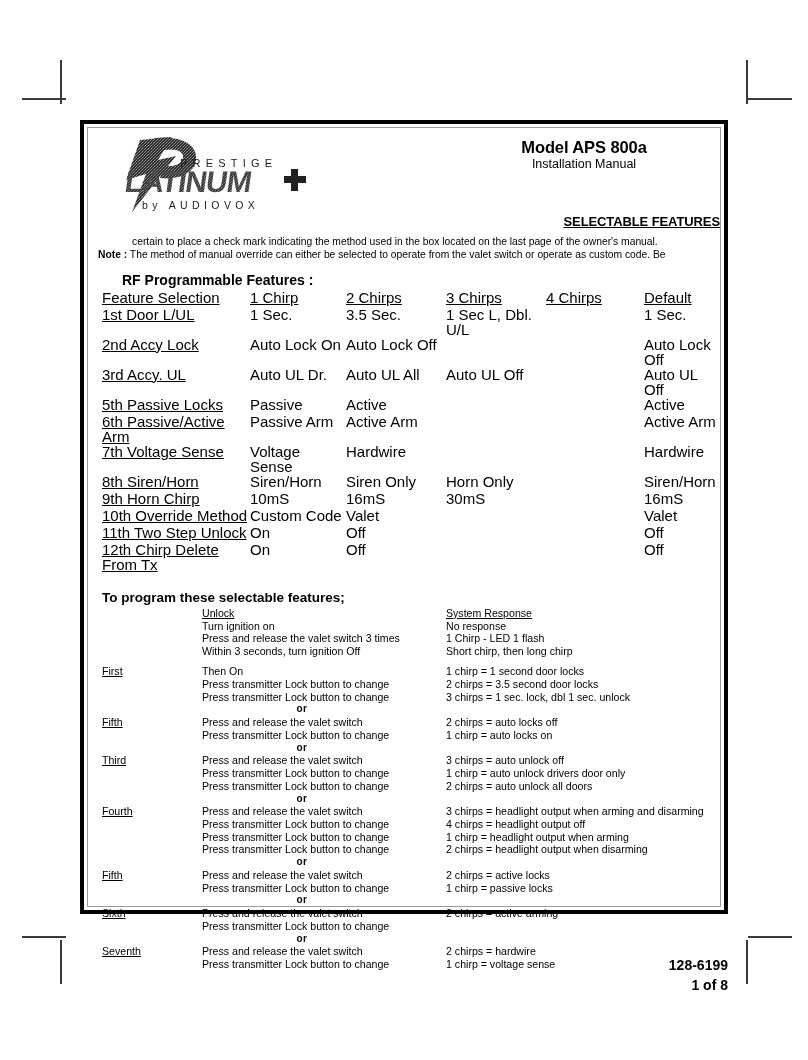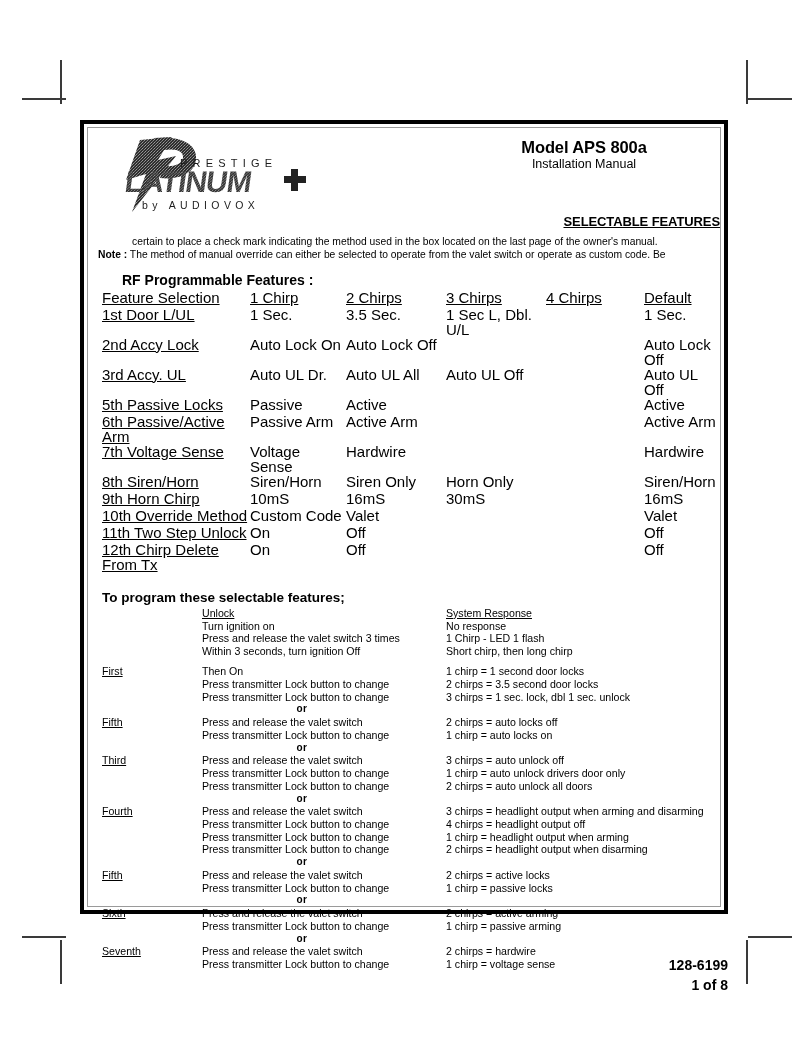--- a/index.html
+++ b/index.html
@@ -464,21 +464,20 @@
             </div>
             <div class="or-row">or</div>
             <div class="prog-row">
               <div class="prog-step"><span>Sixth</span></div>
               <div class="prog-action">Press and release the valet switch</div>
               <div class="prog-resp">2 chirps = active arming</div>
             </div>
             <div class="prog-row">
               <div class="prog-step"></div>
               <div class="prog-action">Press transmitter Lock button to change</div>
-              <div class="prog-resp">1 chirp = passive arming</div>
             </div>
             <div class="or-row">or</div>
             <div class="prog-row">
               <div class="prog-step"><span>Seventh</span></div>
               <div class="prog-action">Press and release the valet switch</div>
               <div class="prog-resp">2 chirps =  hardwire</div>
             </div>
             <div class="prog-row">
               <div class="prog-step"></div>
               <div class="prog-action">Press transmitter Lock button to change</div>

